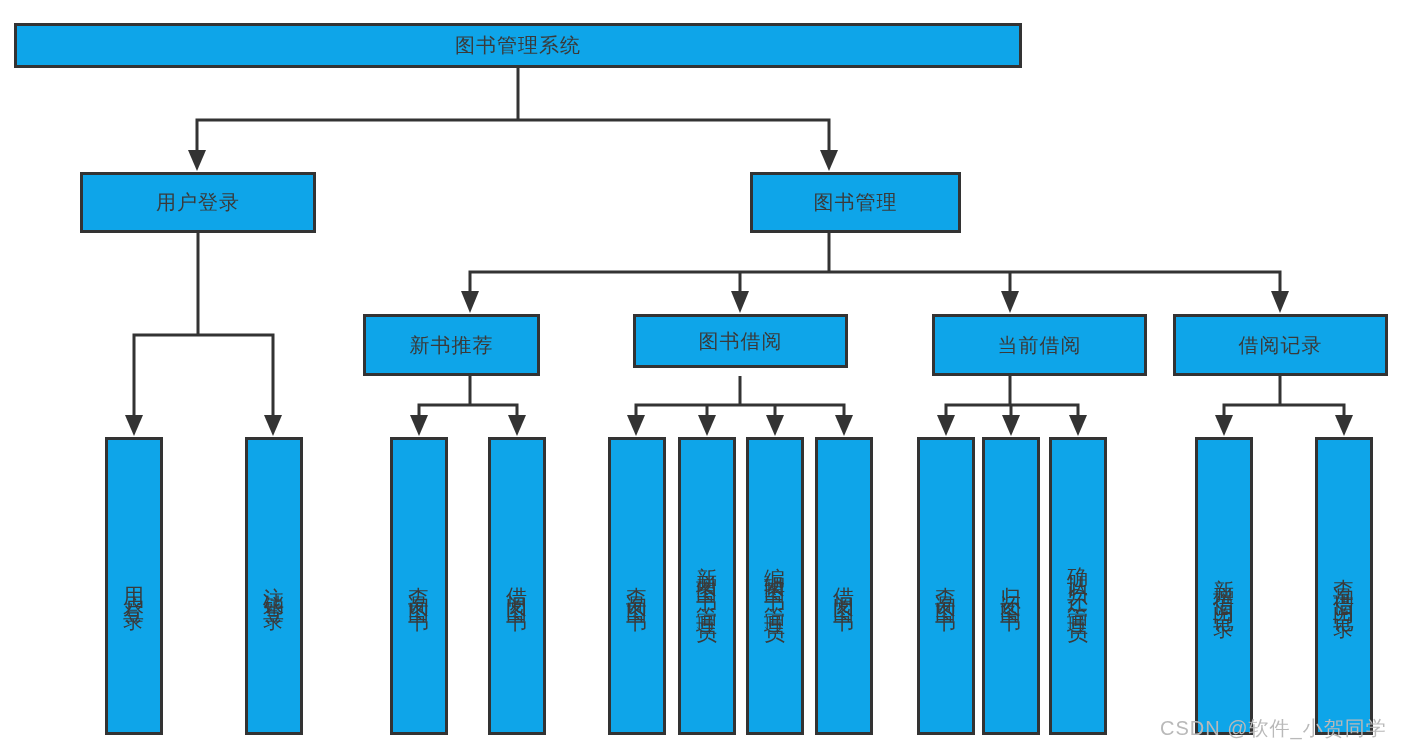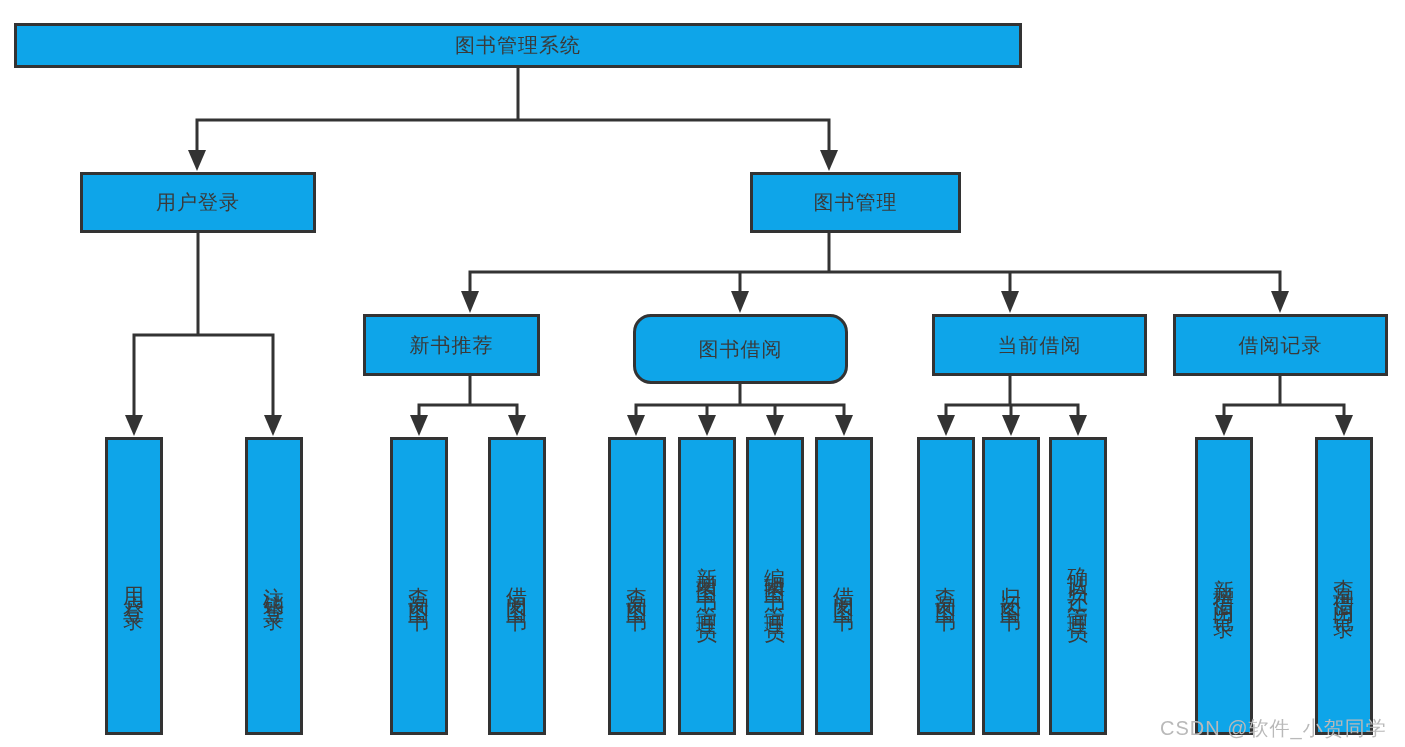--- a/index.html
+++ b/index.html
@@ -33,21 +33,21 @@
     font-size: 21px;
     letter-spacing: 8px;
     line-height: 1;
     color: #3a3a3a;
   }
   
   .n-root   { left: 14px;  top: 23px;  width: 1008px; height: 45px; }
   .n-user   { left: 80px;  top: 172px; width: 236px;  height: 61px; }
   .n-book   { left: 711px; top: 172px; width: 211px;  height: 61px; margin-left: 39px; }
   .n-l3a    { left: 363px; top: 314px; width: 177px;  height: 62px; }
-  .n-l3b    { left: 633px; top: 314px; width: 215px;  height: 70px; border-radius: 18px; }
+  .n-l3b    { left: 633px; top: 314px; width: 215px;  height: 54px; }
   .n-l3c    { left: 902px; top: 314px; width: 215px;  height: 62px; margin-left: 30px; }
   .n-l3d    { left: 1173px;top: 314px; width: 215px;  height: 62px; }
   .leaf     { top: 437px; width: 58px; height: 298px; }
   .lf-1  { left: 105px; }
   .lf-2  { left: 245px; }
   .lf-3  { left: 390px; }
   .lf-4  { left: 488px; }
   .lf-5  { left: 608px; }
   .lf-6  { left: 678px; }
   .lf-7  { left: 746px; }

